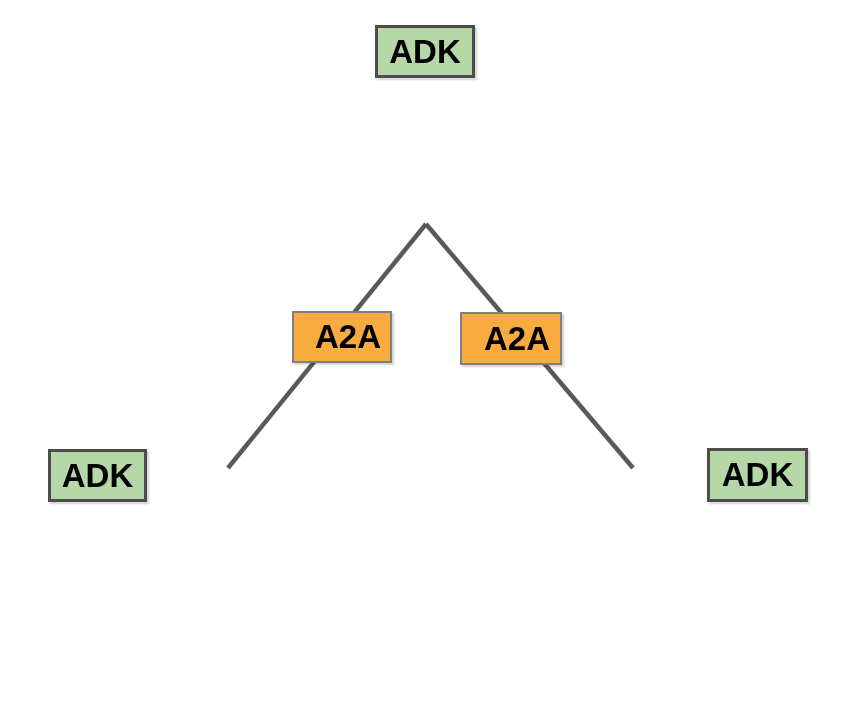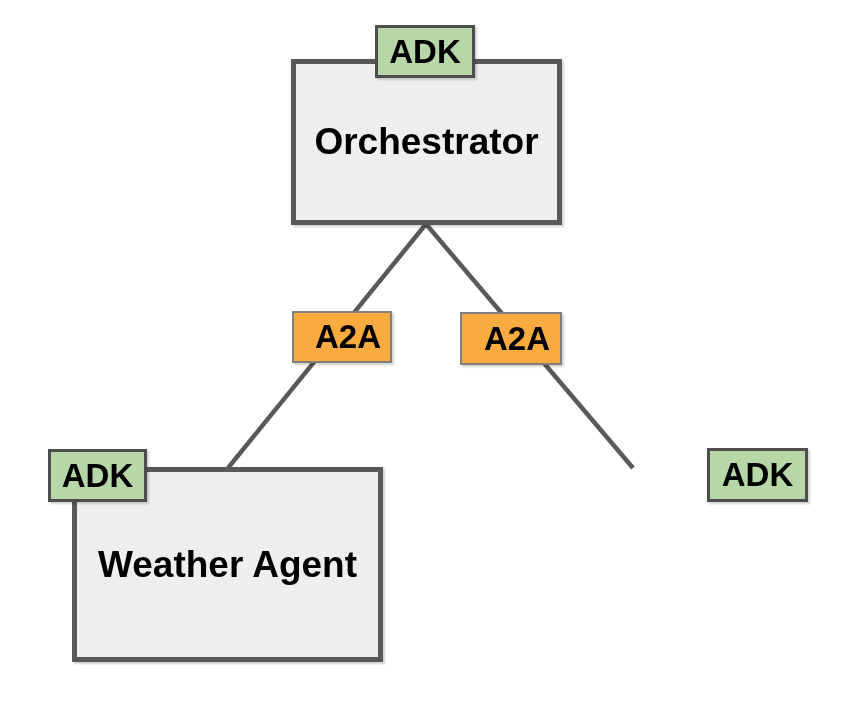--- a/index.html
+++ b/index.html
@@ -91,27 +91,21 @@
 </head>
 <body>
 
 <div class="canvas">
 
   <svg class="connectors" viewBox="0 0 858 726" xmlns="http://www.w3.org/2000/svg">
     <line x1="426" y1="224" x2="228" y2="468"></line>
     <line x1="426" y1="224" x2="633" y2="468"></line>
   </svg>
 
-  <div class="node" id="node-orchestrator">
-    <span class="node-label">Orchestrator</span>
-  </div>
 
-  <div class="node" id="node-weather">
-    <span class="node-label">Weather Agent</span>
-  </div>
 
 
   <div class="badge badge-adk" id="badge-adk-orchestrator">
     <span class="badge-label">ADK</span>
   </div>
 
   <div class="badge badge-a2a" id="badge-a2a-left">
     <span class="badge-label">A2A</span>
   </div>
 

